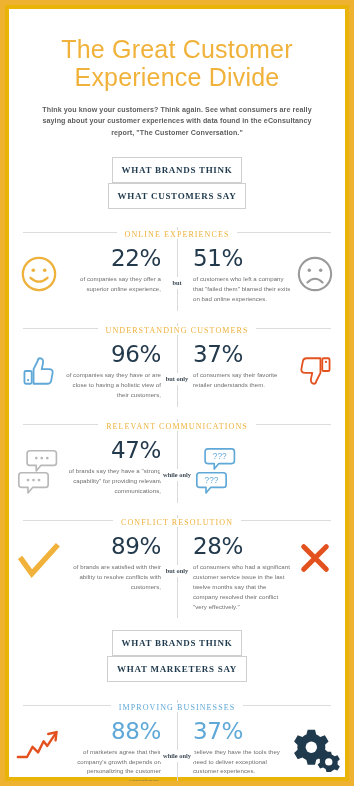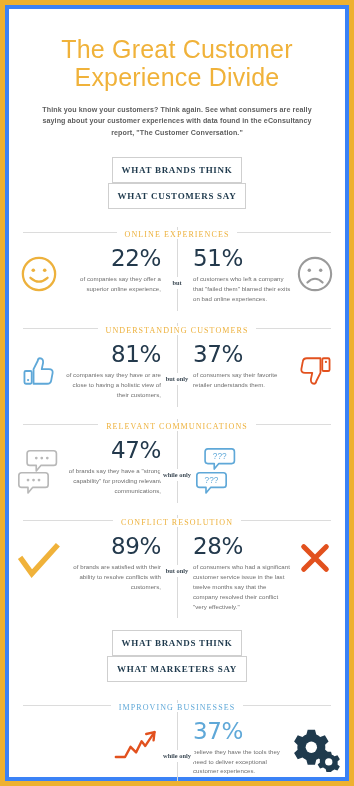--- a/index.html
+++ b/index.html
@@ -4,21 +4,21 @@
 <style>
   * { box-sizing: border-box; margin: 0; padding: 0; }
   html, body {
     width: 354px; height: 786px;
     background: #ffffff;
     font-family: "Liberation Sans", sans-serif;
   }
   .poster {
     position: relative;
     width: 354px; height: 786px;
-    background: #3b82f6;
+    background: #eab308;
     border-left: 5px solid #eeb130;
     border-right: 5px solid #eeb130;
     border-top: 5px solid #eeb130;
     border-bottom: 5px solid #eeb130;
     overflow: hidden;
   }
   .inner {
     position: absolute;
     left: 4px; top: 4px; right: 4px; bottom: 4px;
     background: #ffffff;
@@ -255,21 +255,21 @@
         <div class="icon-slot">
           <svg width="40" height="40" viewBox="0 0 44 44">
             <g fill="none" stroke="#5fa8d8" stroke-width="2" stroke-linejoin="round" stroke-linecap="round">
               <path d="M16 20 L16 36 L31 36 Q35 36 35.5 32 L37 24 Q37.5 20 33 20 L25 20 L26.5 13 Q27 8 23 8 Q21 8 20.5 11 L16 20 Z"></path>
               <rect x="6" y="22" width="8" height="14" rx="1.5"></rect>
               <circle cx="10" cy="32" r="1.2" fill="#5fa8d8" stroke="none"></circle>
             </g>
           </svg>
         </div>
         <div class="stat">
-          <div class="pct">81%</div>
+          <div class="pct">96%</div>
           <div class="desc">of companies say they have or are close to having a holistic view of their customers,</div>
         </div>
       </div>
       <div class="conj">but only</div>
       <div class="col right">
         <div class="stat">
           <div class="pct">37%</div>
           <div class="desc">of consumers say their favorite retailer understands them.</div>
         </div>
         <div class="icon-slot">
@@ -364,20 +364,24 @@
     </div>
     <div class="row">
       <div class="divider"></div>
       <div class="col left">
         <div class="icon-slot">
           <svg width="46" height="34" viewBox="0 0 50 36">
             <path d="M2 31 L12 31 L18 20 L24 26 L30 14 L34 19 L44 4" fill="none" stroke="#e2511e" stroke-width="2.6" stroke-linejoin="round" stroke-linecap="round"></path>
             <path d="M44 4 L35 6 M44 4 L43 13" fill="none" stroke="#e2511e" stroke-width="2.6" stroke-linecap="round"></path>
           </svg>
         </div>
+        <div class="stat">
+          <div class="pct lightblue">88%</div>
+          <div class="desc">of marketers agree that their company's growth depends on personalizing the customer experience,</div>
+        </div>
       </div>
       <div class="conj">while only</div>
       <div class="col right">
         <div class="stat">
           <div class="pct lightblue">37%</div>
           <div class="desc">believe they have the tools they need to deliver exceptional customer experiences.</div>
         </div>
         <div class="icon-slot">
           <svg width="48" height="44" viewBox="0 0 52 48">
             <g fill="#1f3a4d">

